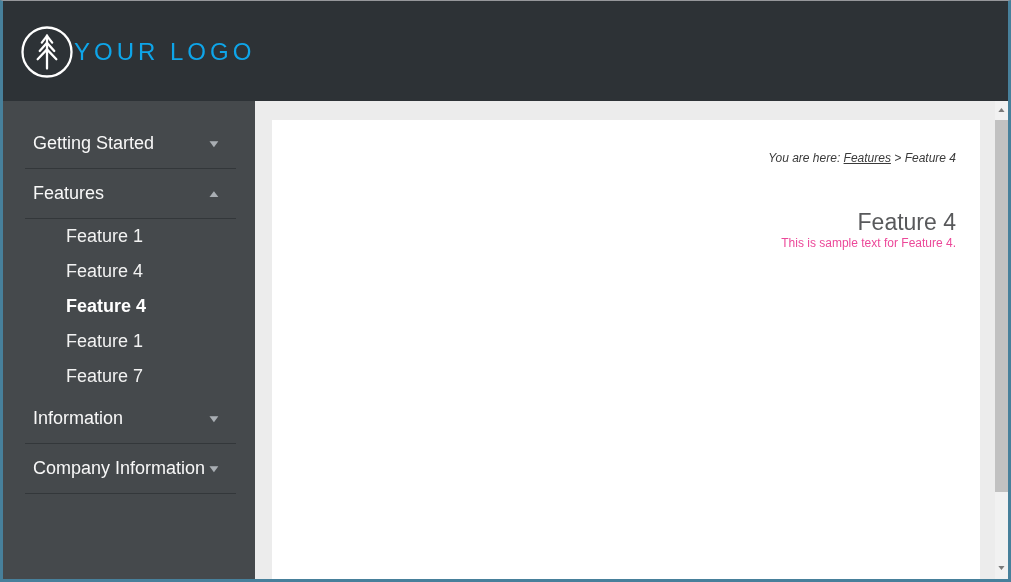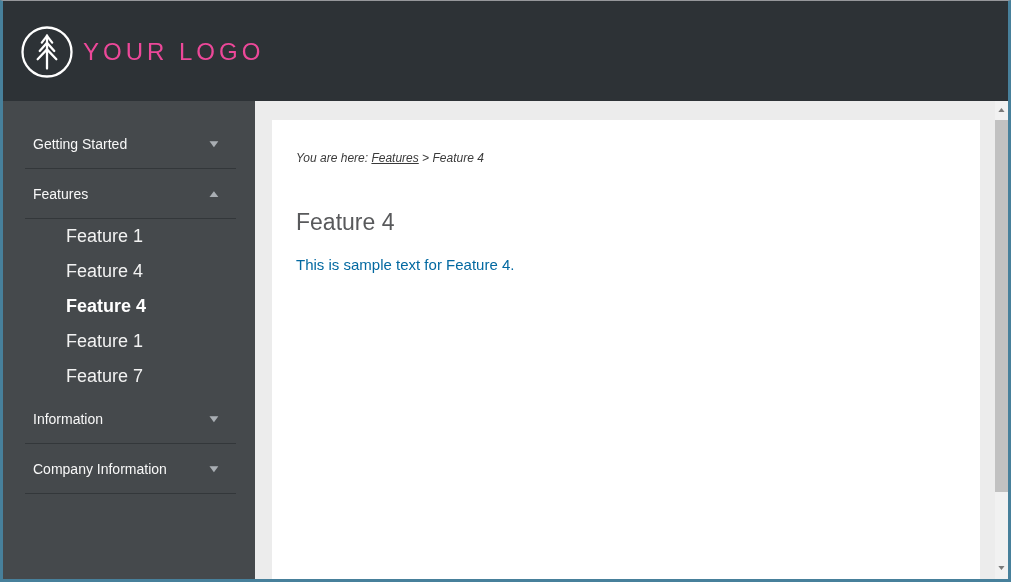--- a/index.html
+++ b/index.html
@@ -18,22 +18,22 @@
 
   
   .header {
     height:100px; flex:0 0 100px;
     background:#2d3236;
     position:relative;
   }
   .logo { position:absolute; left:17px; top:24px; display:flex; align-items:center; }
   .logo-icon { width:54px; height:54px; display:block; }
   .logo-text {
-    color:#ec4899; font-size:24px; font-weight:400;
-    letter-spacing:4px; margin-left:9px; white-space:nowrap;
+    color:#0ea5e9; font-size:24px; font-weight:400;
+    letter-spacing:4px; white-space:nowrap;
   }
   .searchbox {
     position:absolute; top:33px; right:8px;
     width:407px; height:32px; background:#ffffff;
   }
   .searchbox input {
     width:100%; height:100%; border:none; outline:none;
     background:transparent; font-family:"Liberation Sans", sans-serif;
     font-size:15px; color:#3c3c3c; padding:0 36px 0 10px;
   }
@@ -46,39 +46,39 @@
   
   .sidebar {
     flex:0 0 252px; width:252px;
     background:#45494c; color:#f5f5f5;
     padding-top:18px; overflow:hidden;
   }
   .nav-section {
     height:49px; display:flex; align-items:center;
     padding:0 36px 0 30px; cursor:pointer; justify-content:space-between;
   }
-  .nav-label { font-size:14px; color:#f8f8f8; }
+  .nav-label { font-size:18px; color:#f8f8f8; }
   .nav-caret { font-size:10px; color:#a9aeb3; line-height:1; transform:scaleX(1.5); }
   .nav-divider { height:1px; background:#33373a; margin:0 19px 0 22px; }
   .nav-child {
     height:35px; display:flex; align-items:center;
     padding-left:63px; font-size:18px; color:#f2f2f2; cursor:pointer;
   }
   .nav-child.active { font-weight:bold; color:#ffffff; }
 
   
   .main { flex:1; background:#ececec; position:relative; min-width:0; }
   .panel {
     position:absolute; left:17px; right:15px; top:19px; bottom:0;
-    background:#ffffff; padding:31px 24px 0 24px;
+    background:#ffffff; padding:31px 24px 0 24px;text-align:right;
   }
   .breadcrumb { font-size:12px; font-style:italic; color:#3a3a3a; }
   .breadcrumb a { color:#3a3a3a; text-decoration:underline; cursor:pointer; }
   .page-title { margin-top:44px; font-size:23px; font-weight:400; color:#58595b; }
-  .page-body { margin-top:20px; font-size:15px; color:#0369a1; }
+  .page-body { font-size:12px; color:#ec4899; }
 
   
   .scrollbar {
     flex:0 0 13px; width:13px; background:#f1f1f1;
     position:relative;
   }
   .sb-btn {
     position:absolute; left:0; width:13px; height:17px;
     display:flex; align-items:center; justify-content:center;
     color:#7a7a7a; font-size:7px; cursor:pointer; transform-origin:center;

